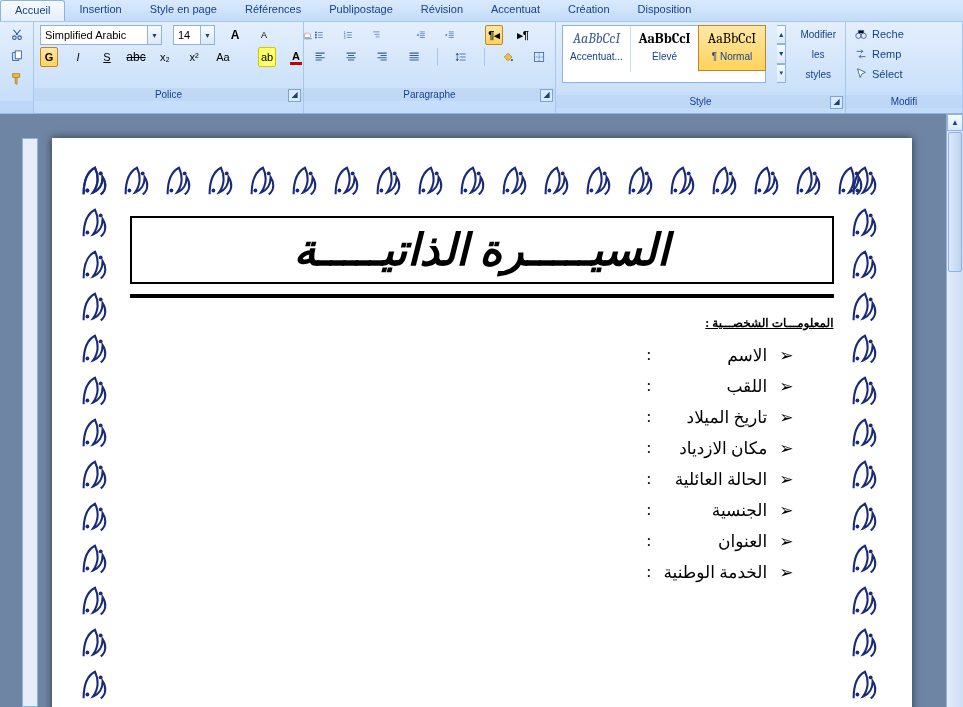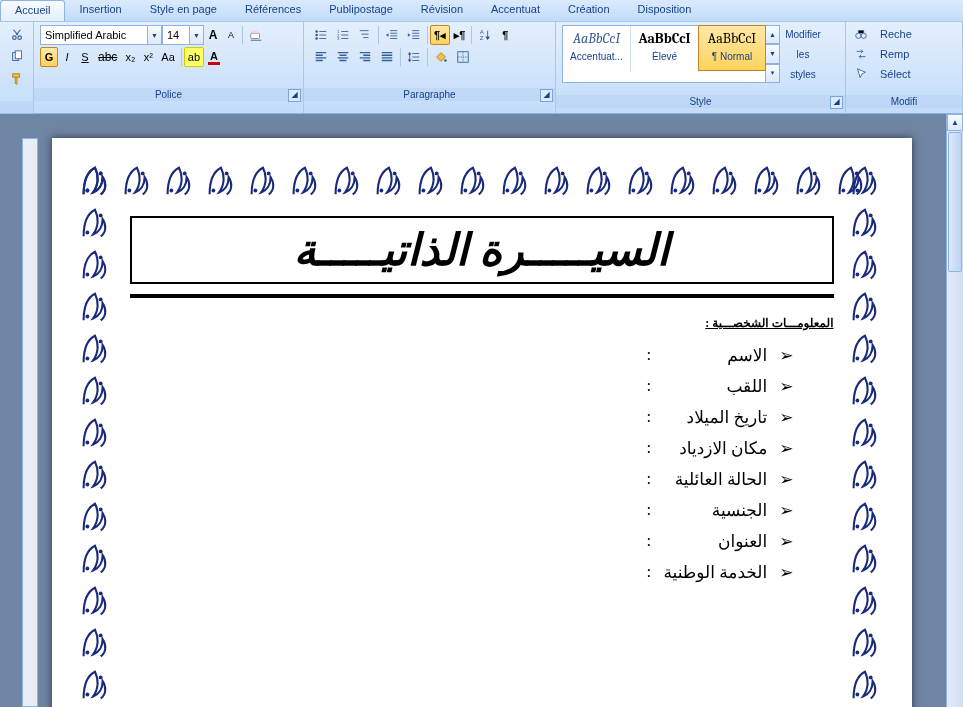--- a/index.html
+++ b/index.html
@@ -10,21 +10,21 @@
 .tab { padding: 3px 14px; color: #15428b; cursor: pointer; border-right: 0; }
 .tab.active { background: linear-gradient(#f7fbff, #e4effc); border: 1px solid #8db2e3; border-bottom: none; border-radius: 3px 3px 0 0; font-weight: normal; }
 
 
 .ribbon { display: flex; background: linear-gradient(#e4effc, #c2dcfa); height: 92px; border-bottom: 1px solid #8db2e3; }
 .group { border-right: 1px solid #a9c7ec; padding: 3px 6px 0 6px; display: flex; flex-direction: column; position: relative; }
 .group-content { flex: 1; display: flex; flex-direction: column; gap: 2px; }
 .group-label { text-align: center; color: #15428b; font-size: 10px; padding: 1px 0; background: rgba(180,206,240,.4); margin: 12px -6px; position: relative; }
 .launcher { position: absolute; right: 2px; top: 1px; width: 13px; height: 13px; border: 1px solid #7ba4d8; background: #dce9f9; font-size: 8px; text-align: center; line-height: 10px; color: #15428b; }
 
-.row { display: flex; align-items: center; gap: 0; }
+.row { display: flex; align-items: center; gap: 11px; }
 .btn { border: 1px solid transparent; padding: 1px 3px; border-radius: 2px; min-width: 18px; height: 20px; display: inline-flex; align-items: center; justify-content: center; cursor: pointer; }
 .btn.active { border-color: #c2832b; background: linear-gradient(#ffe8a6,#ffd35b); }
 .sep { width: 1px; height: 18px; background: #a9c7ec; margin: 0 2px; }
 
 
 .left-strip .btn { width: 22px; }
 
 
 .font-combo { display: flex; }
 .font-combo input { border: 1px solid #8db2e3; height: 20px; padding: 0 4px; font-size: 11px; background: #fff; }
@@ -37,21 +37,21 @@
 .style-item { width: 68px; height: 46px; border-right: 1px solid #c9ddf4; padding: 4px 2px; text-align: center; cursor: pointer; }
 .style-item.sel { border: 1px solid #c2832b; background: linear-gradient(#ffe8a6,#ffd35b); margin: -1px; }
 .style-prev { font-family: Cambria, serif; font-size: 14px; margin-bottom: 4px; }
 .style-nm { font-size: 10px; color: #15428b; white-space: nowrap; overflow: hidden; text-overflow: ellipsis; }
 .style-arrows { width: 14px; display: flex; flex-direction: column; }
 .style-arrows div { flex: 1; border: 1px solid #8db2e3; border-left: none; background: linear-gradient(#f7fbff,#dce9f9); display: flex; align-items: center; justify-content: center; font-size: 7px; color: #15428b; }
 
 .big-btn { display: flex; flex-direction: column; align-items: center; justify-content: center; width: 46px; height: 58px; border: 1px solid transparent; border-radius: 3px; cursor: pointer; padding: 2px; }
 .big-btn .lbl { font-size: 10px; color: #15428b; text-align: center; line-height: 20px; margin-top: 2px; }
 
-.edit-list .row { height: 18px; gap: 12px; color: #15428b; cursor: pointer; padding: 0 2px; text-align: center; }
+.edit-list .row { height: 18px; gap: 4px; color: #15428b; cursor: pointer; padding: 0 2px; text-align: center; }
 
 
 .doc-area { background: #6f85a4; height: calc(707px - 22px - 92px); padding: 24px 40px 0 40px; position: relative; overflow: hidden; }
 .ruler-v { position: absolute; left: 22px; top: 24px; bottom: 0; width: 16px; background: #e8eef7; border: 1px solid #8db2e3; }
 .page { background: #fff; width: 860px; height: 640px; margin: 0 auto; box-shadow: 0 0 8px rgba(0,0,0,.6); padding: 30px 30px; position: relative; }
 
 
 .border-art { position: absolute; pointer-events: none; }
 .border-top { top: 22px; left: 22px; right: 22px; height: 46px; display: flex; }
 .border-left { top: 22px; left: 22px; bottom: 0; width: 46px; display: flex; flex-direction: column; }

